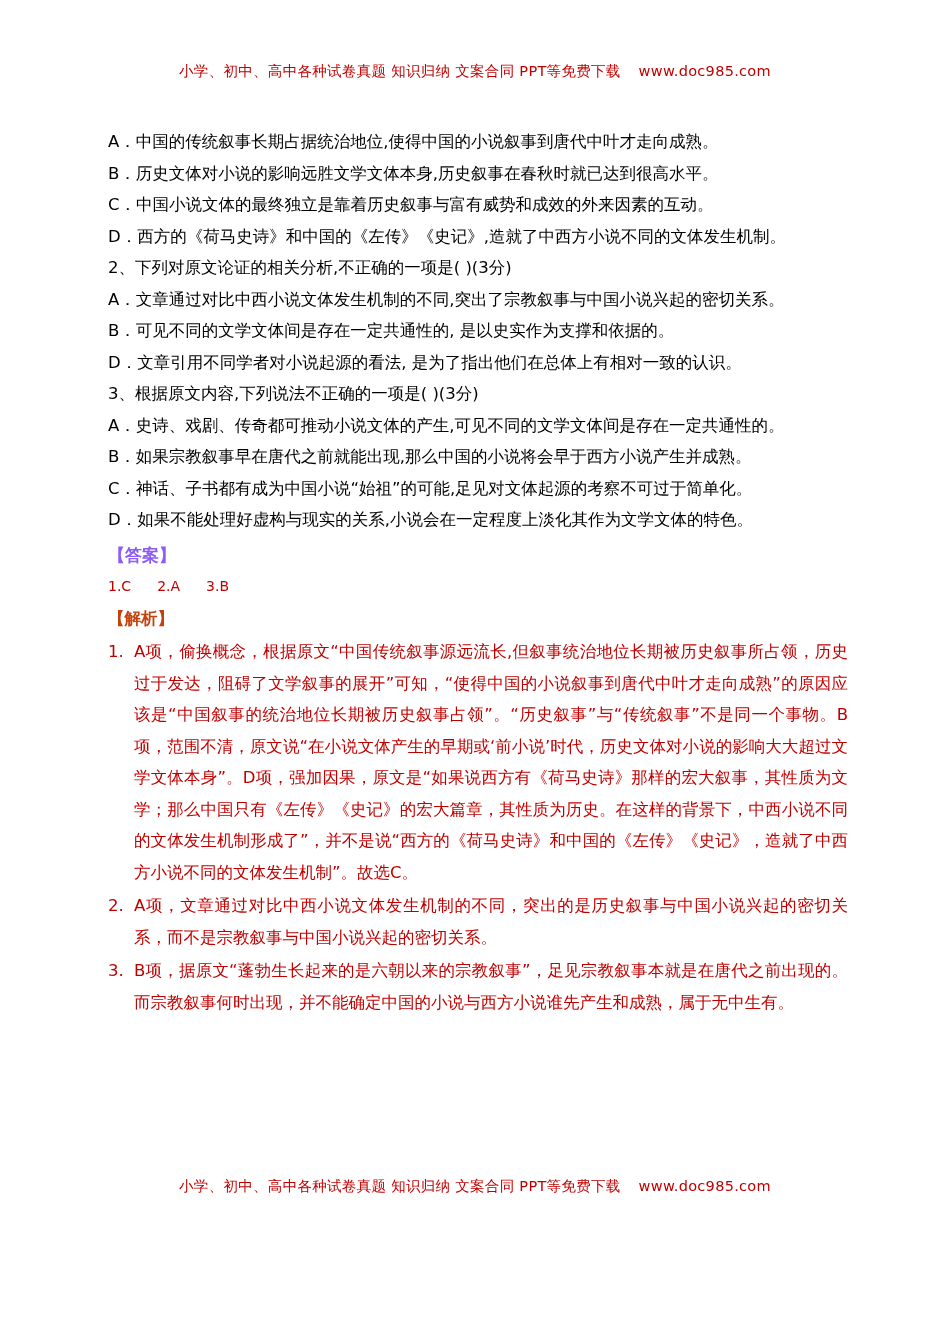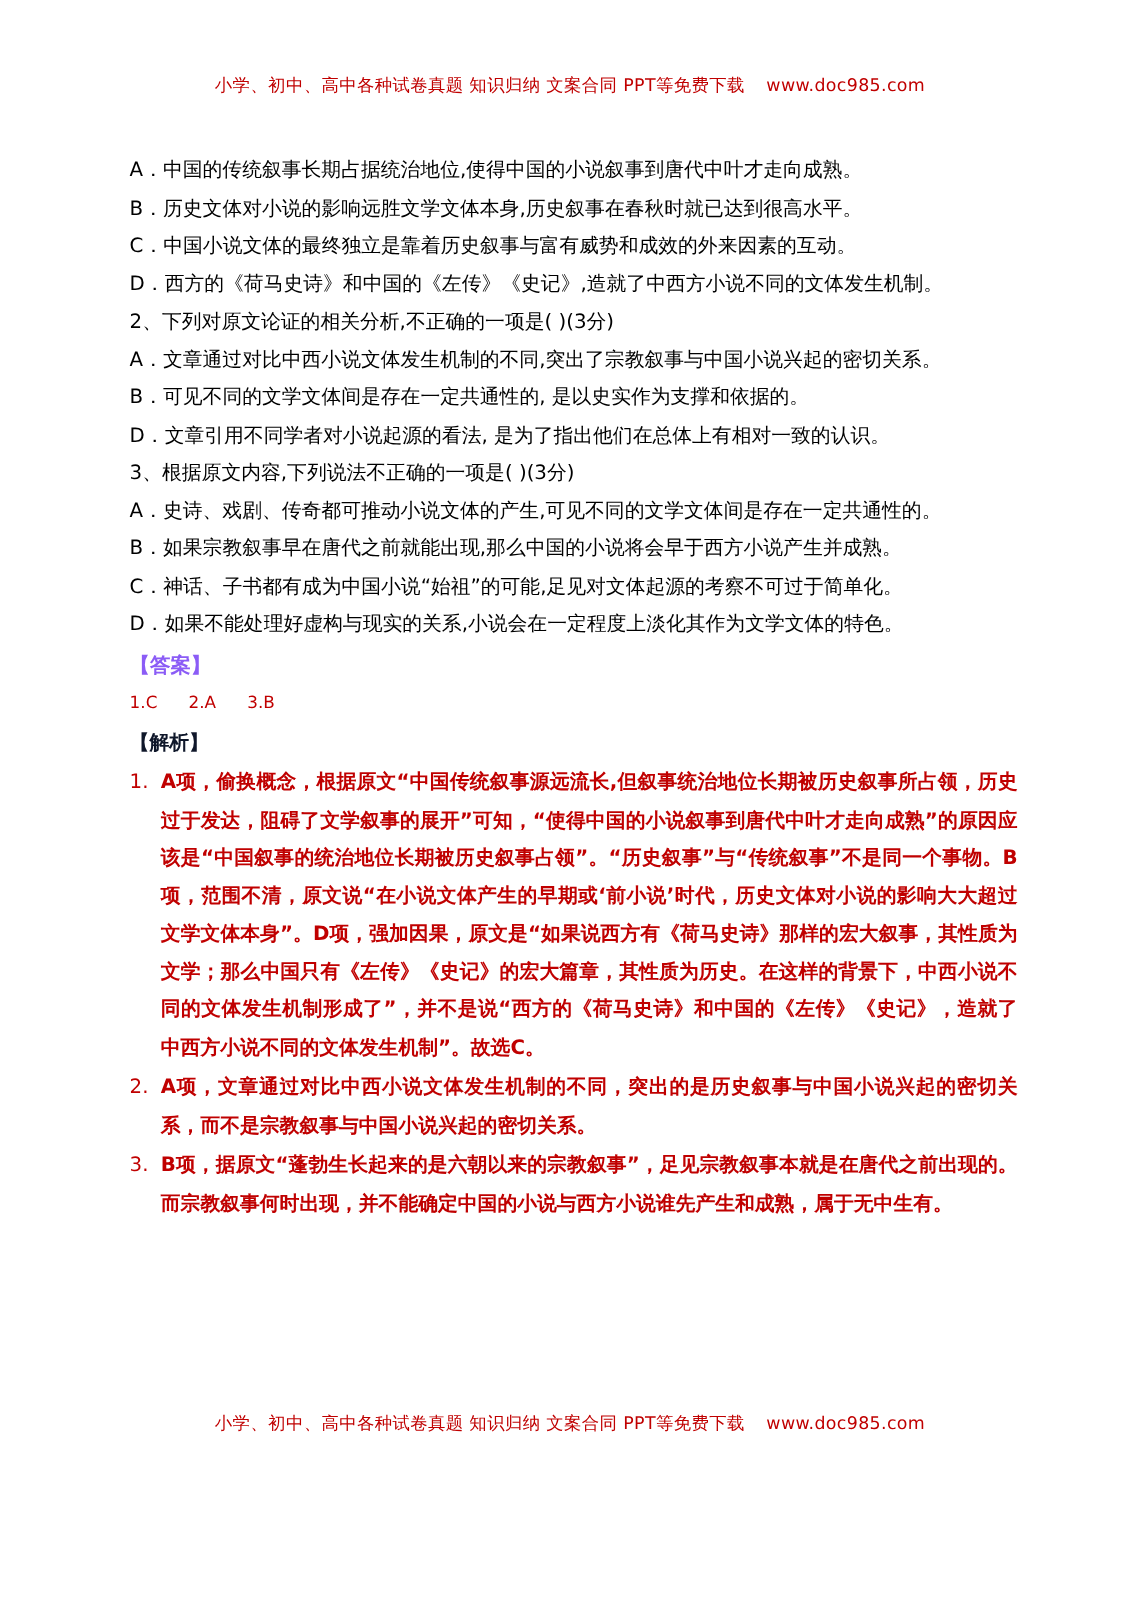--- a/index.html
+++ b/index.html
@@ -80,39 +80,38 @@
     line-height: 31.5px;
     color: #c00000;
   }
   .ans-row .sp {
     display: inline-block;
     width: 26px;
   }
   .exp-head {
     font-size: 16.5px;
     line-height: 31.5px;
-    color: #0f172a;
+    color: #c2410c;
     font-weight: bold;
   }
   .exp-item {
     display: flex;
     color: #c00000;
     font-size: 16.5px;
     line-height: 31.5px;
     margin-top: 2px;
   }
   .exp-num {
     width: 26px;
     flex: 0 0 26px;
   }
   .exp-body {
     flex: 1 1 auto;
     text-align: justify;
     text-justify: inter-ideograph;
-    font-weight: bold;
   }
 </style>
 </head>
 <body>
 
 <div class="page">
 
   <div class="header-banner">
     <span>小学、初中、高中各种试卷真题 知识归纳 文案合同 PPT等免费下载</span><span class="url">www.doc985.com</span>
   </div>

